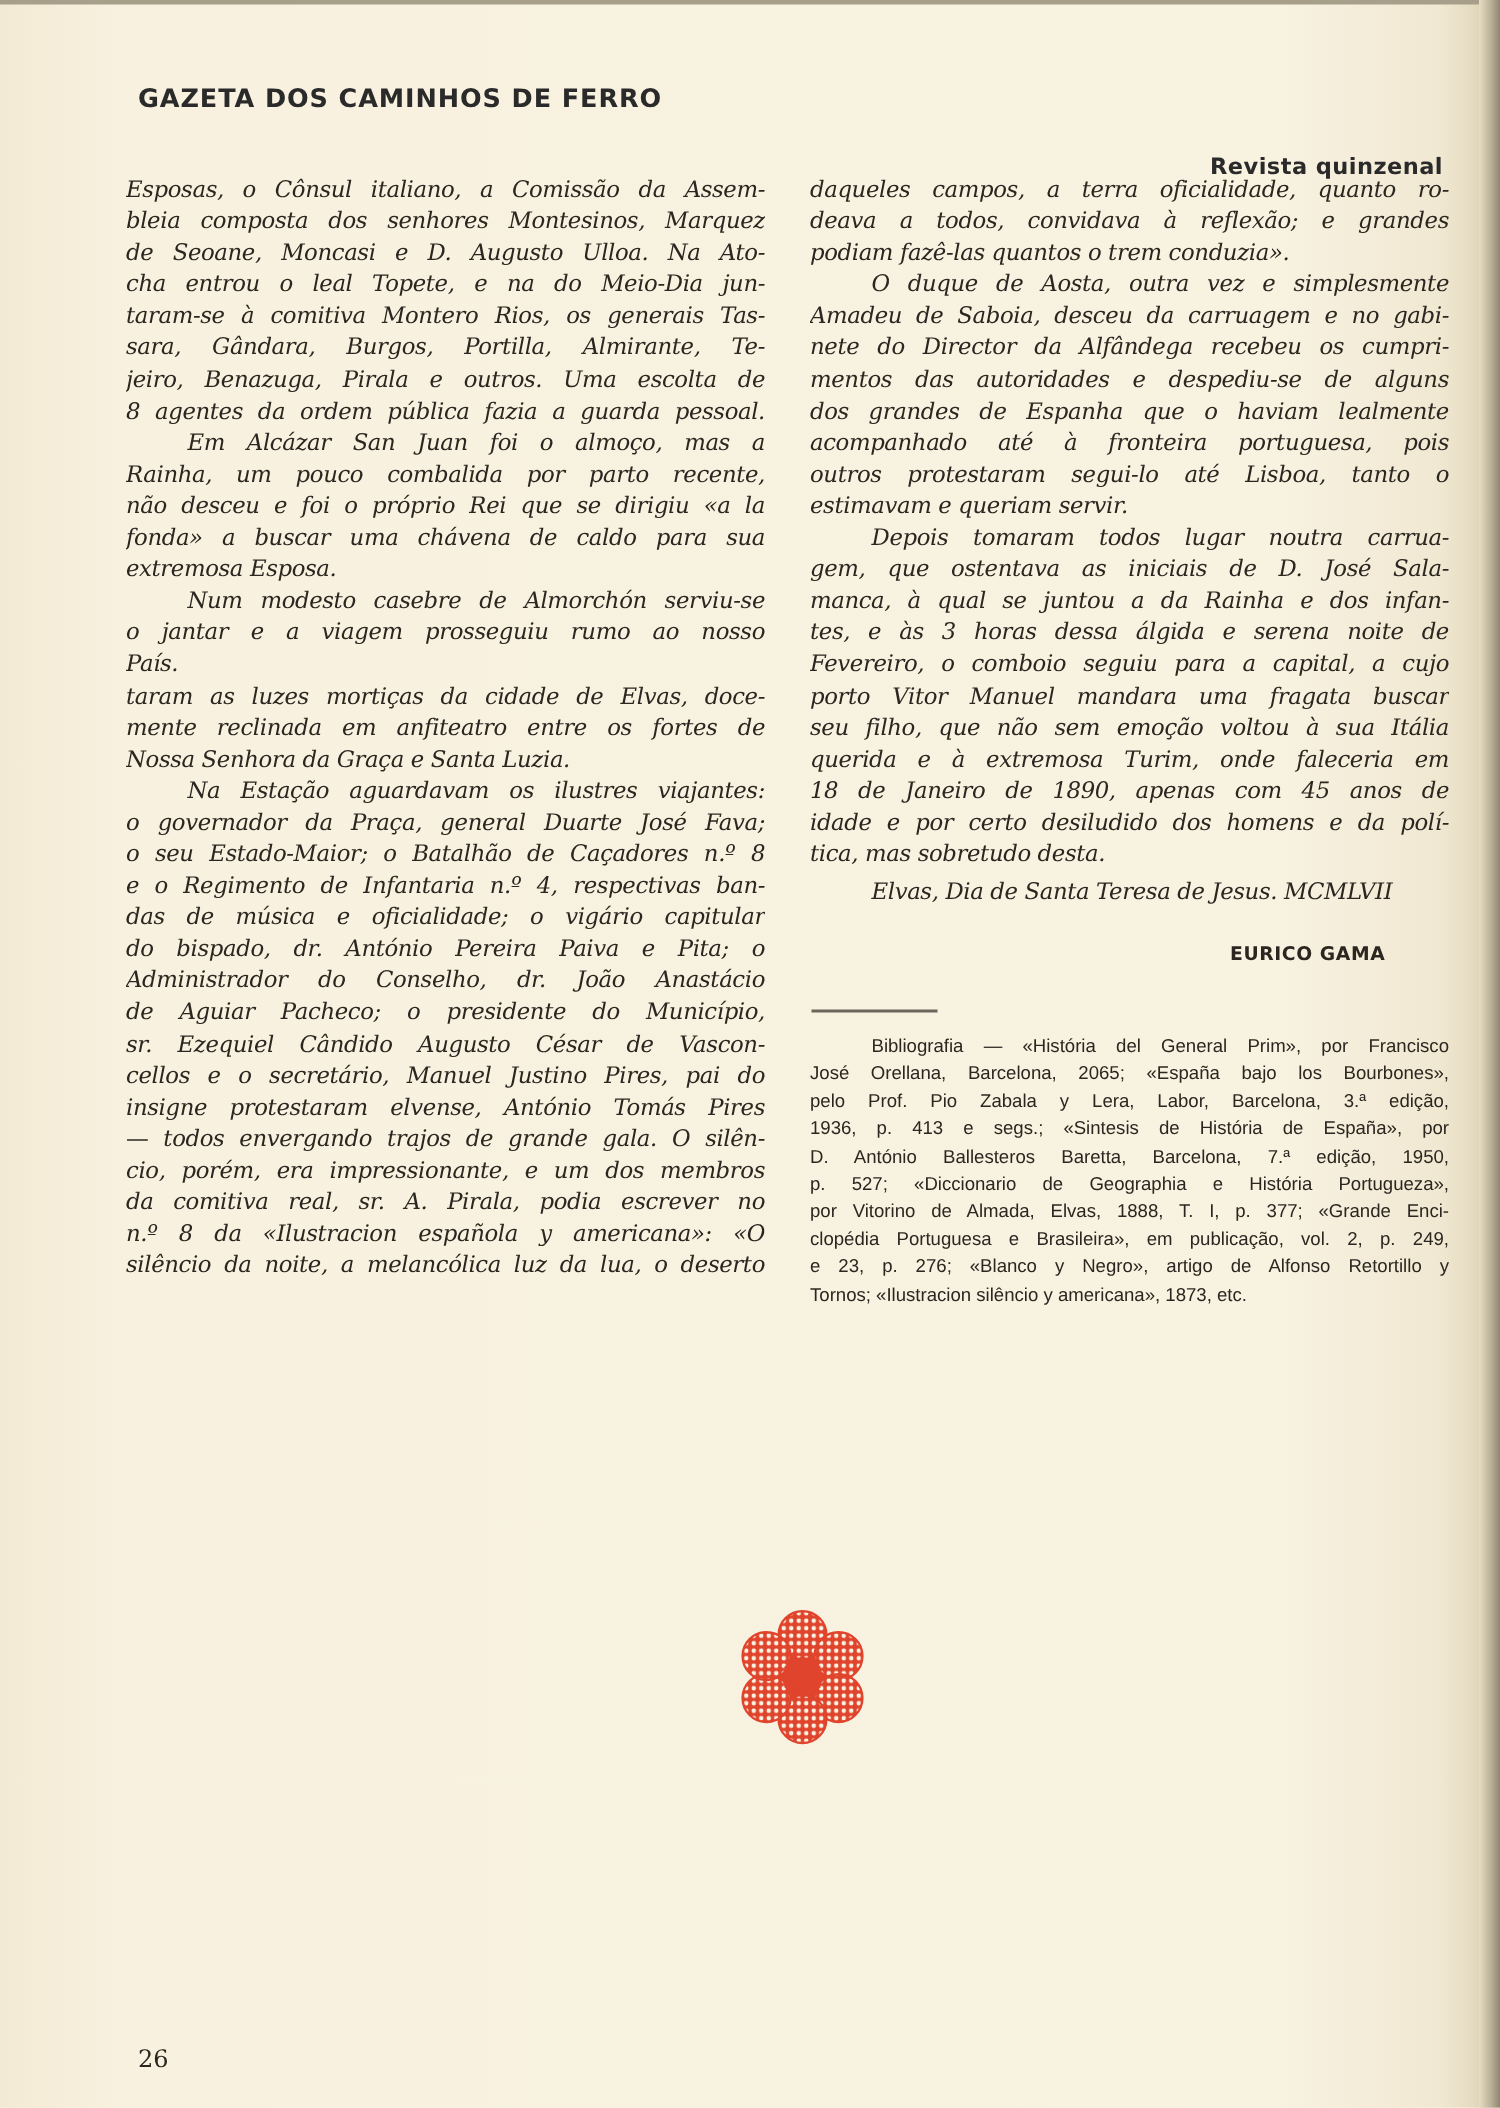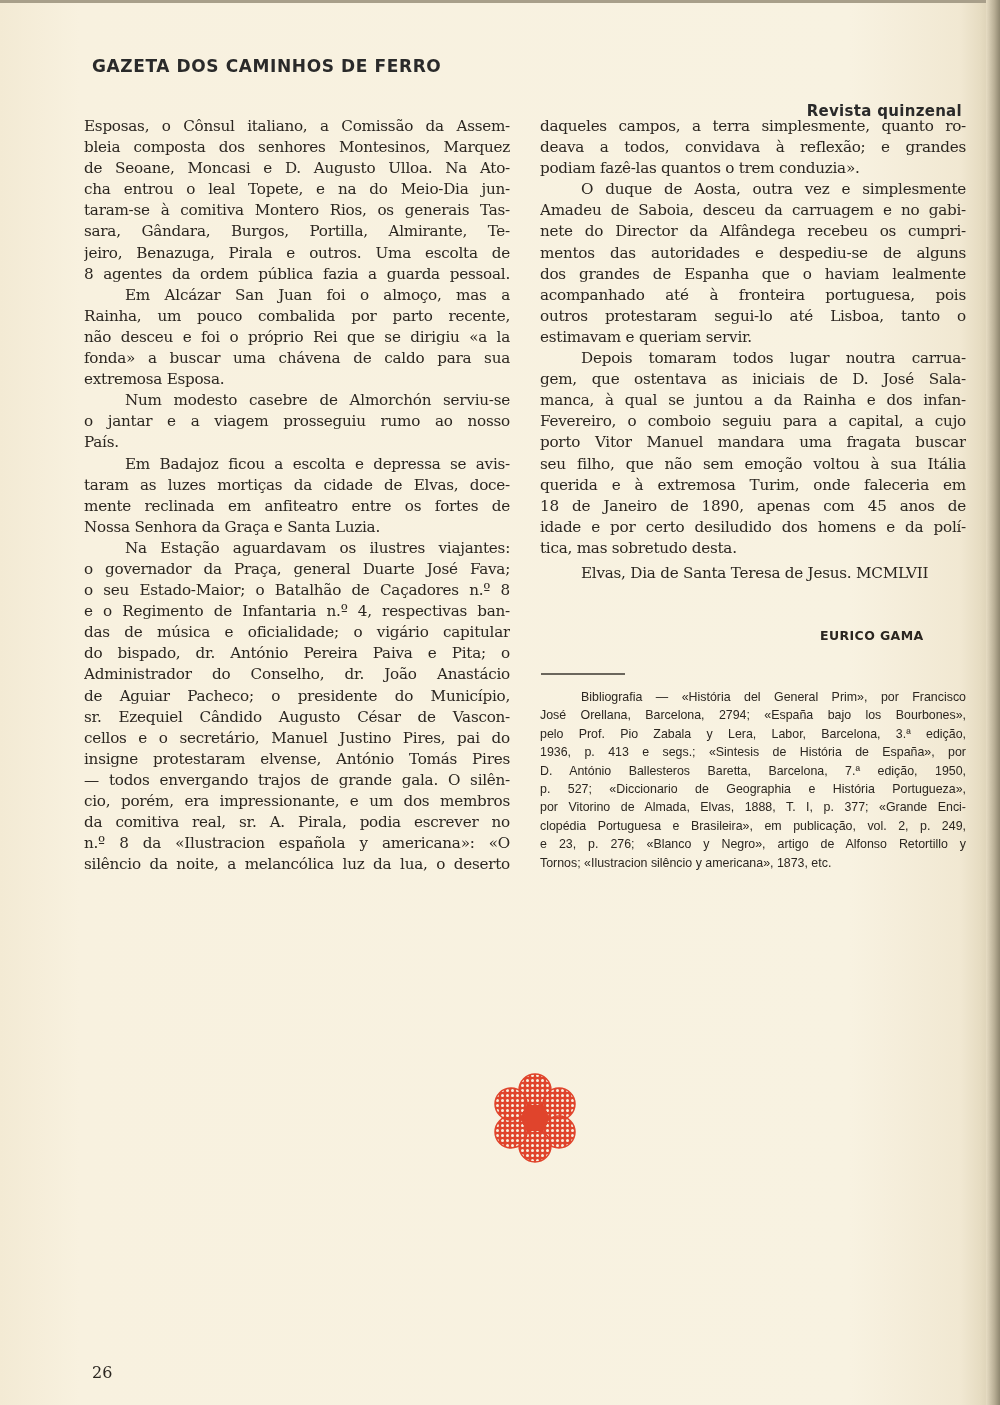--- a/index.html
+++ b/index.html
@@ -24,21 +24,21 @@
 
     .col {
       position: absolute; width: 426px;
       font-family: "DejaVu Serif", serif; font-size: 15.2px; color: #2b2620;
       letter-spacing: -0.25px;
     }
     .col-left { left: 84px; top: 116px; }
     .col-right { left: 540px; top: 116px; }
     .line {
       height: 21.1px; line-height: 21.1px; white-space: nowrap;
-      text-align: justify; text-align-last: justify; overflow: hidden;
+      text-align: justify; text-align-last: justify; overflow: hidden; font-style: italic;
     }
     .line.last { text-align-last: left; }
     .line.indent { padding-left: 41px; }
 
     .signature {
       position: absolute; left: 820px; top: 628px;
       font-family: "DejaVu Sans", sans-serif; font-weight: bold; font-size: 12.5px;
       color: #2b2620; letter-spacing: 0.4px;
     }
     .rule { position: absolute; left: 541px; top: 673px; width: 84px; height: 2px; background: #6b665c; }
@@ -83,21 +83,20 @@
     <div class="line">jeiro, Benazuga, Pirala e outros. Uma escolta de</div>
     <div class="line">8 agentes da ordem pública fazia a guarda pessoal.</div>
     <div class="line indent">Em Alcázar San Juan foi o almoço, mas a</div>
     <div class="line">Rainha, um pouco combalida por parto recente,</div>
     <div class="line">não desceu e foi o próprio Rei que se dirigiu «a la</div>
     <div class="line">fonda» a buscar uma chávena de caldo para sua</div>
     <div class="line last">extremosa Esposa.</div>
     <div class="line indent">Num modesto casebre de Almorchón serviu-se</div>
     <div class="line">o jantar e a viagem prosseguiu rumo ao nosso</div>
     <div class="line last">País.</div>
-    <div class="line indent">Em Badajoz ficou a escolta e depressa se avis-</div>
     <div class="line">taram as luzes mortiças da cidade de Elvas, doce-</div>
     <div class="line">mente reclinada em anfiteatro entre os fortes de</div>
     <div class="line last">Nossa Senhora da Graça e Santa Luzia.</div>
     <div class="line indent">Na Estação aguardavam os ilustres viajantes:</div>
     <div class="line">o governador da Praça, general Duarte José Fava;</div>
     <div class="line">o seu Estado-Maior; o Batalhão de Caçadores n.º 8</div>
     <div class="line">e o Regimento de Infantaria n.º 4, respectivas ban-</div>
     <div class="line">das de música e oficialidade; o vigário capitular</div>
     <div class="line">do bispado, dr. António Pereira Paiva e Pita; o</div>
     <div class="line">Administrador do Conselho, dr. João Anastácio</div>
@@ -106,50 +105,51 @@
     <div class="line">cellos e o secretário, Manuel Justino Pires, pai do</div>
     <div class="line">insigne protestaram elvense, António Tomás Pires</div>
     <div class="line">— todos envergando trajos de grande gala. O silên-</div>
     <div class="line">cio, porém, era impressionante, e um dos membros</div>
     <div class="line">da comitiva real, sr. A. Pirala, podia escrever no</div>
     <div class="line">n.º 8 da «Ilustracion española y americana»: «O</div>
     <div class="line">silêncio da noite, a melancólica luz da lua, o deserto</div>
   </div>
 
   <div class="col col-right">
-    <div class="line">daqueles campos, a terra simplesmente, quanto ro-</div>
+    <div class="line">daqueles campos, a terra oficialidade, quanto ro-</div>
     <div class="line">deava a todos, convidava à reflexão; e grandes</div>
     <div class="line last">podiam fazê-las quantos o trem conduzia».</div>
     <div class="line indent">O duque de Aosta, outra vez e simplesmente</div>
     <div class="line">Amadeu de Saboia, desceu da carruagem e no gabi-</div>
     <div class="line">nete do Director da Alfândega recebeu os cumpri-</div>
     <div class="line">mentos das autoridades e despediu-se de alguns</div>
     <div class="line">dos grandes de Espanha que o haviam lealmente</div>
     <div class="line">acompanhado até à fronteira portuguesa, pois</div>
     <div class="line">outros protestaram segui-lo até Lisboa, tanto o</div>
     <div class="line last">estimavam e queriam servir.</div>
     <div class="line indent">Depois tomaram todos lugar noutra carrua-</div>
     <div class="line">gem, que ostentava as iniciais de D. José Sala-</div>
     <div class="line">manca, à qual se juntou a da Rainha e dos infan-</div>
+    <div class="line">tes, e às 3 horas dessa álgida e serena noite de</div>
     <div class="line">Fevereiro, o comboio seguiu para a capital, a cujo</div>
     <div class="line">porto Vitor Manuel mandara uma fragata buscar</div>
     <div class="line">seu filho, que não sem emoção voltou à sua Itália</div>
     <div class="line">querida e à extremosa Turim, onde faleceria em</div>
     <div class="line">18 de Janeiro de 1890, apenas com 45 anos de</div>
     <div class="line">idade e por certo desiludido dos homens e da polí-</div>
     <div class="line last">tica, mas sobretudo desta.</div>
     <div class="line indent last" style="margin-top:4px">Elvas, Dia de Santa Teresa de Jesus. MCMLVII</div>
   </div>
 
   <div class="signature">EURICO GAMA</div>
   <div class="rule"></div>
 
   <div class="biblio">
     <div class="bline indent">Bibliografia — «História del General Prim», por Francisco</div>
-    <div class="bline">José Orellana, Barcelona, 2794; «España bajo los Bourbones»,</div>
+    <div class="bline">José Orellana, Barcelona, 2065; «España bajo los Bourbones»,</div>
     <div class="bline">pelo Prof. Pio Zabala y Lera, Labor, Barcelona, 3.ª edição,</div>
     <div class="bline">1936, p. 413 e segs.; «Sintesis de História de España», por</div>
     <div class="bline">D. António Ballesteros Baretta, Barcelona, 7.ª edição, 1950,</div>
     <div class="bline">p. 527; «Diccionario de Geographia e História Portugueza»,</div>
     <div class="bline">por Vitorino de Almada, Elvas, 1888, T. I, p. 377; «Grande Enci-</div>
     <div class="bline">clopédia Portuguesa e Brasileira», em publicação, vol. 2, p. 249,</div>
     <div class="bline">e 23, p. 276; «Blanco y Negro», artigo de Alfonso Retortillo y</div>
     <div class="bline last">Tornos; «Ilustracion silêncio y americana», 1873, etc.</div>
   </div>
 

